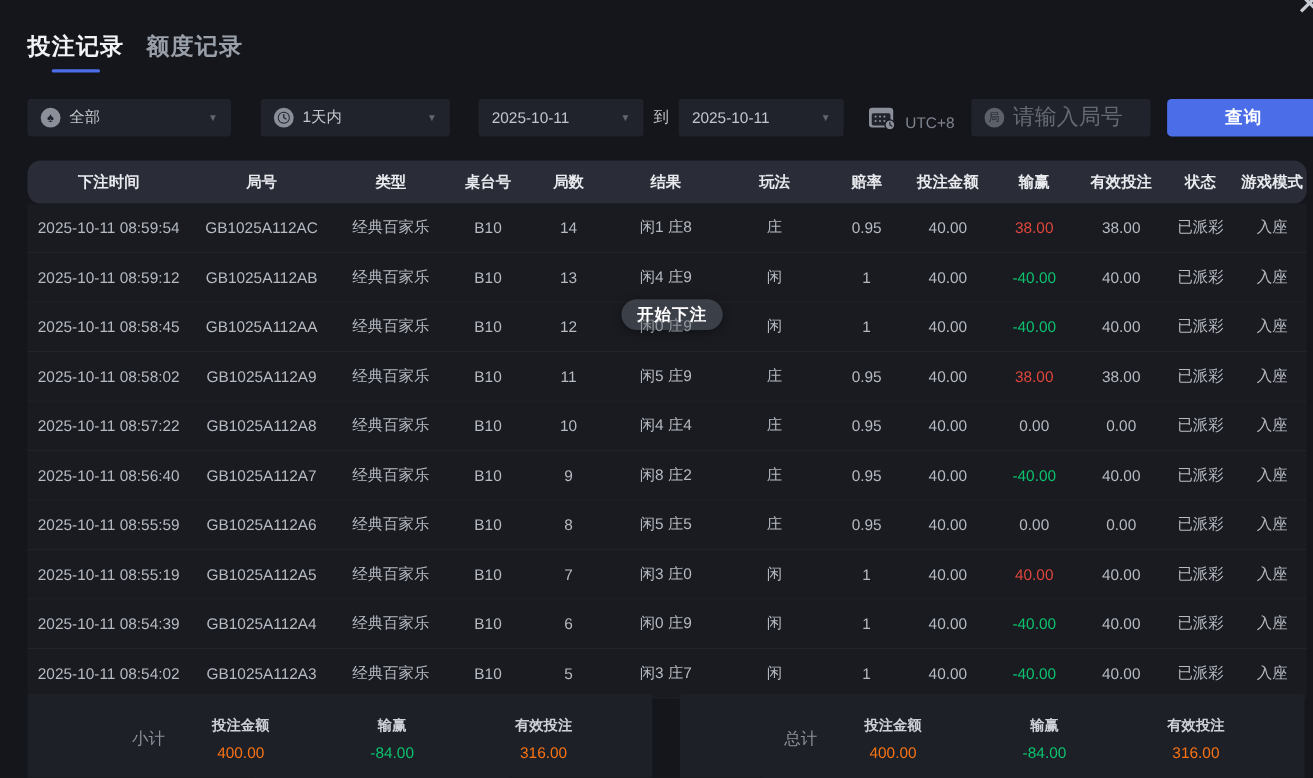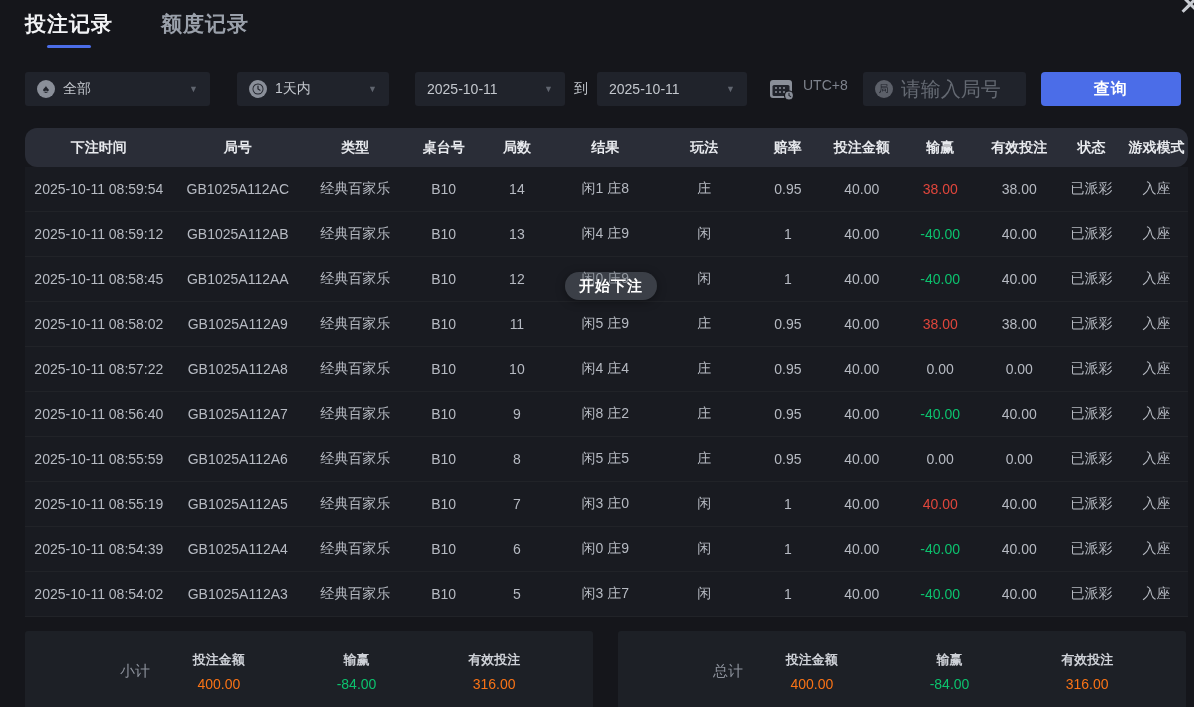--- a/index.html
+++ b/index.html
@@ -4,21 +4,21 @@
 <style>
   * { margin:0; padding:0; box-sizing:border-box; }
   html,body { width:1194px; height:707px; }
   body {
     font-family:"Liberation Sans","DejaVu Sans",sans-serif;
     background:#15161b; color:#c3c7cd; overflow:hidden;
   }
   .app { position:relative; width:1194px; height:707px; overflow:hidden; }
 
   
-  .tabs { display:flex; align-items:flex-end; padding:10px 0 0 25px; gap:48px; }
+  .tabs { display:flex; align-items:flex-end; padding:28px 0 0 25px; gap:20px; }
   .tab { cursor:pointer; }
   .tab-label { font-size:21px; font-weight:bold; color:#9aa0aa; letter-spacing:1px; }
   .tab.active .tab-label { color:#f2f3f5; }
   .tab-underline { height:3px; width:44px; margin:7px auto 0; border-radius:2px; background:transparent; }
   .tab.active .tab-underline { background:var(--accent); }
 
   .close-btn {
     position:absolute; top:-10px; right:-9px; font-size:30px; color:#c9ccd2;
     cursor:pointer; line-height:1; font-weight:300;
   }
@@ -31,25 +31,25 @@
     align-items:center; padding:0 12px; font-size:14px; color:#c3c7cd; cursor:pointer;
   }
   .circle-icon {
     width:18px; height:18px; border-radius:50%; background:#8a8f99; color:#20232b;
     display:inline-flex; align-items:center; justify-content:center;
     font-size:12px; margin-right:8px; flex-shrink:0;
   }
   .circle-icon svg { display:block; }
   .caret { margin-left:auto; font-size:9px; color:#60656f; padding-left:10px; }
   .sel-game { width:185px; }
-  .sel-range { width:152px; margin-left:27px; }
+  .sel-range { width:172px; margin-left:27px; }
   .sel-date1 { width:150px; margin-left:26px; }
   .to-label { margin-left:9px; font-size:14px; color:#c3c7cd; }
   .sel-date2 { width:150px; margin-left:9px; }
-  .utc-group { display:flex; align-items:flex-start; margin-left:22px; color:#7e838d; font-size:14px; }
+  .utc-group { display:flex; align-items:flex-end; margin-left:22px; color:#7e838d; font-size:14px; }
   .utc-group svg { margin-right:8px; display:block; }
   .round-input-wrap { width:163px; margin-left:15px; cursor:text; }
   .round-input-wrap .circle-icon { background:#5c6069; font-size:10px; }
   .round-input {
     background:transparent; border:none; outline:none; width:100%;
     font-size:20px; color:#c3c7cd; font-family:inherit;
   }
   .round-input::placeholder { color:#646972; }
   .query-btn {
     width:140px; height:34px; margin-left:15px; background:var(--accent); border:none;

